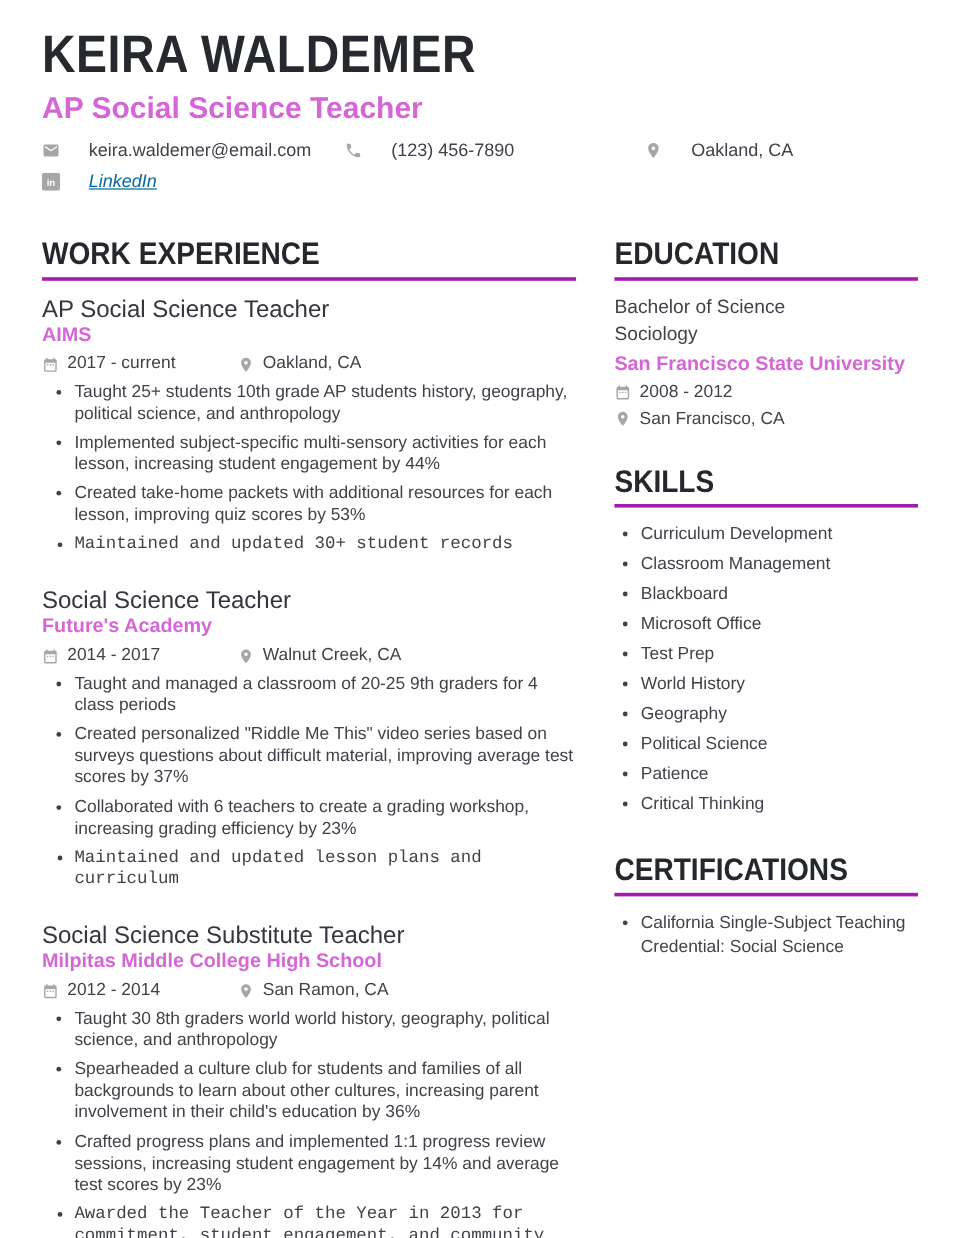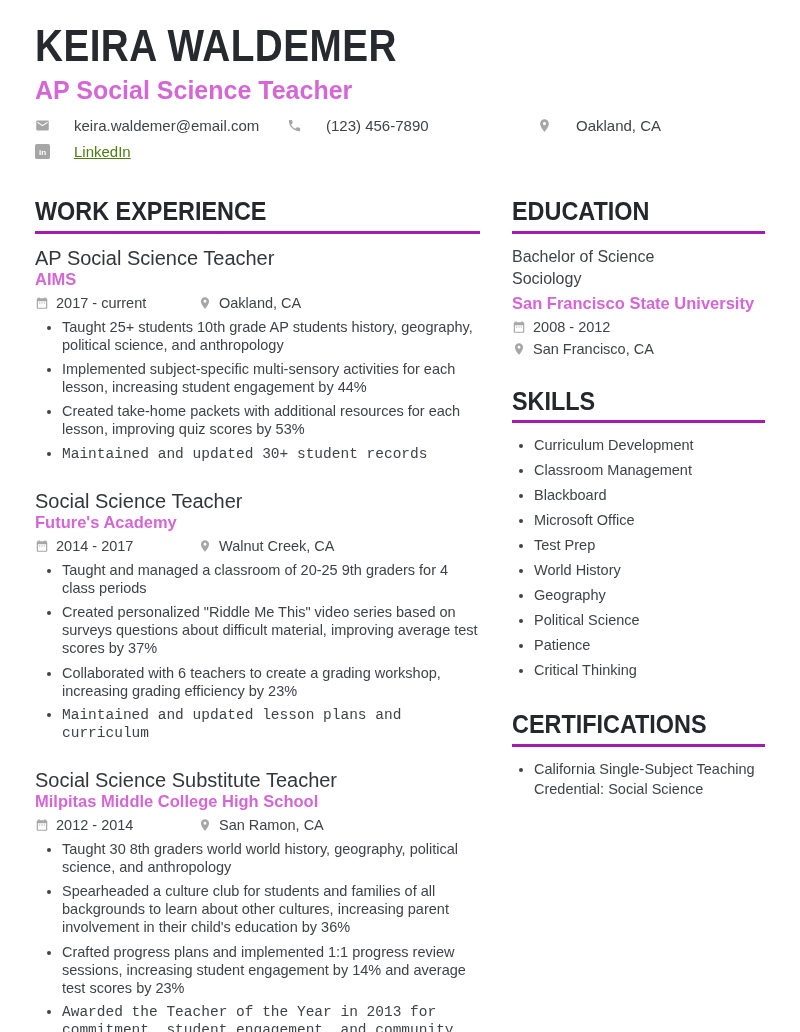--- a/index.html
+++ b/index.html
@@ -29,21 +29,21 @@
     font-weight: 700;
     color: #d566d5;
     line-height: 1.05;
   }
   .contact-rows { margin-top: 14px; font-size: 15px; color: #3f4349; }
   .contact-row { display: flex; align-items: center; margin-bottom: 9px; }
   .contact-item { display: flex; align-items: center; gap: 24px; }
   .ci-email { width: 252px; }
   .ci-phone { width: 250px; }
   .icon svg { display: block; }
-  a.link { color: #4d7c0f; text-decoration: underline; }
+  a.link { color: #0369a1; text-decoration: underline; font-style: italic; }
 
   
   .columns {
     margin-top: 38px;
     display: grid;
     grid-template-columns: 445px 253px;
     column-gap: 32px;
     align-items: start;
   }
 
@@ -69,21 +69,21 @@
     color: #33363c;
     line-height: 1.2;
   }
   .company {
     margin-top: 0;
     font-size: 16.5px;
     font-weight: 700;
     color: #d566d5;
   }
   .meta-row { display: flex; align-items: center; margin-top: 6px; font-size: 14.5px; color: #3f4349; }
-  .meta { display: flex; align-items: center; gap: 7px; }
+  .meta { display: flex; align-items: flex-end; gap: 7px; }
   .meta-date { width: 163px; }
   ul.bullets { margin: 8px 0 0 0; padding: 0 0 0 27px; }
   ul.bullets li { font-size: 14.5px; line-height: 1.24; margin-bottom: 6.5px; }
   ul.bullets li:last-child { margin-bottom: 0; font-family: Liberation Mono, monospace; }
 
   
   .edu-line { font-size: 16px; line-height: 1.42; color: #3f4349; }
   .school { font-size: 16.5px; font-weight: 700; color: #d566d5; margin: 3px 0 6px 0; }
   .edu-meta { display: flex; align-items: center; gap: 7px; font-size: 14.5px; margin-bottom: 6px; color: #3f4349; }
   .side-section { margin-top: 31px; }

